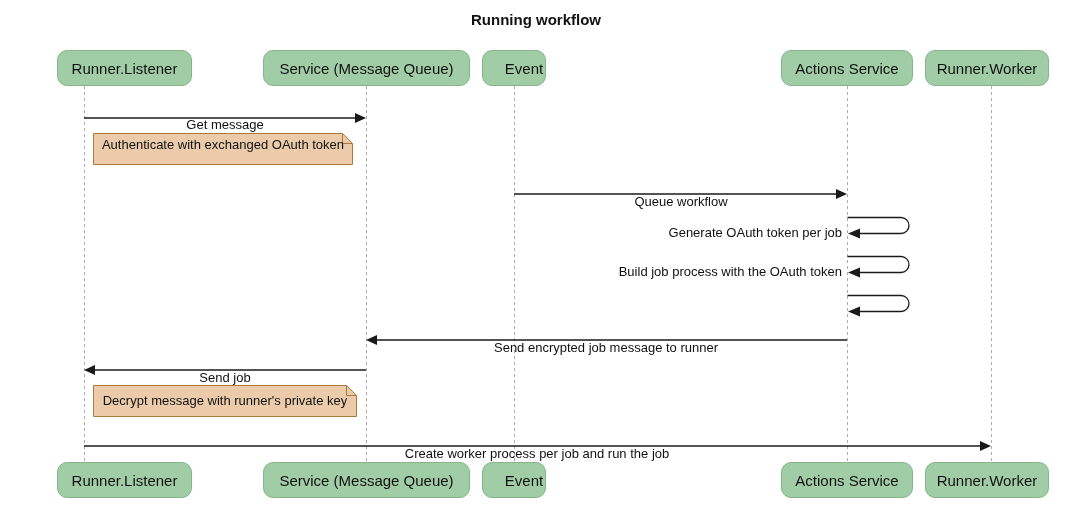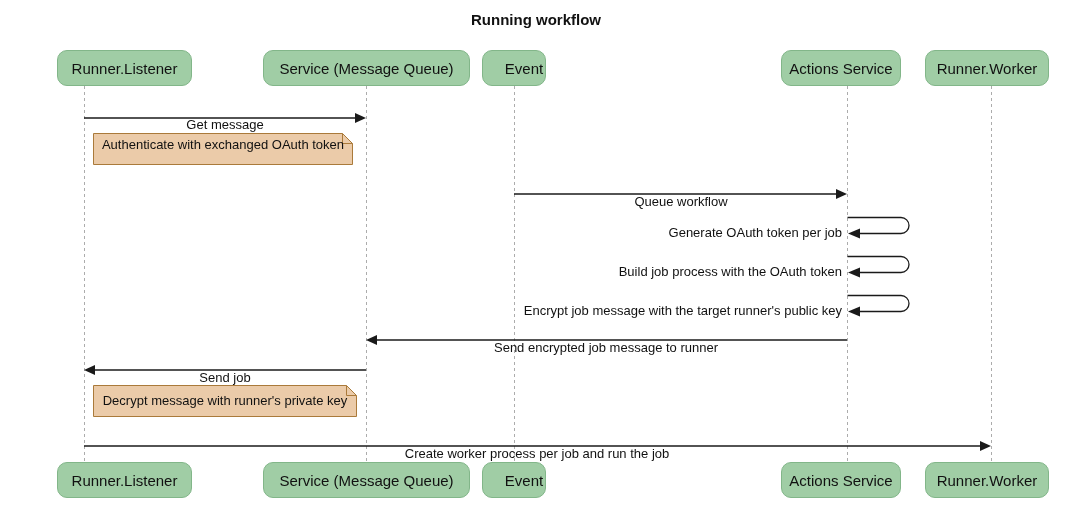--- a/index.html
+++ b/index.html
@@ -42,21 +42,21 @@
     font-size: 15px;
     color: #111111;
     box-sizing: border-box;
     white-space: nowrap;
   }
   .row-top .participant { top: 50px; }
   .row-bottom .participant { top: 462px; }
   .p1 { left: 17px;  width: 135px; margin-left: 40px; }
   .p2 { left: 263px; width: 207px; }
   .p3 { left: 482px; width: 64px; padding-left: 20px;  }
-  .p4 { left: 781px; width: 120px; }
+  .p4 { left: 781px; width: 132px; }
   .p5 { left: 925px; width: 124px; }
   .msg-label {
     position: absolute;
     font-size: 13px;
     color: #111111;
     white-space: nowrap;
     transform: translateX(-50%);
     margin-top: 16px;
   }
   .msg-label.right-aligned {
@@ -182,21 +182,20 @@
   </div>
 
   <div class="msg-label" style="left:225px; top:101px;">Get message</div>
 
   <div class="msg-label" style="left:681px; top:178px;">Queue workflow</div>
 
   <div class="msg-label right-aligned" style="right:230px; top:209px;">Generate OAuth token per job</div>
 
   <div class="msg-label right-aligned" style="right:230px; top:248px;">Build job process with the OAuth token</div>
 
-  <div class="msg-label right-aligned" style="right:230px; top:287px;">Encrypt job message with the target runner's public key</div>
 
   <div class="msg-label" style="left:606px; top:324px;">Send encrypted job message to runner</div>
 
   <div class="msg-label" style="left:225px; top:354px;">Send job</div>
 
   <div class="msg-label" style="left:537px; top:430px;">Create worker process per job and run the job</div>
 
   <div class="note-label" style="left:93px; top:133px; width:260px; height:23px;">Authenticate with exchanged OAuth token</div>
 
   <div class="note-label" style="left:93px; top:385px; width:264px; height:31px;">Decrypt message with runner's private key</div>

